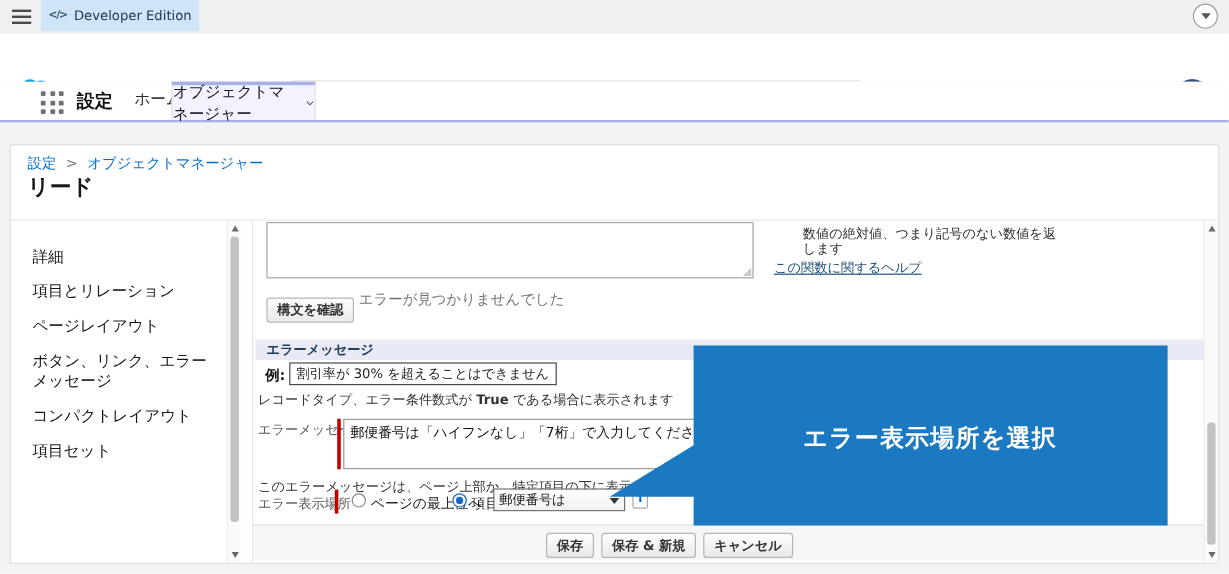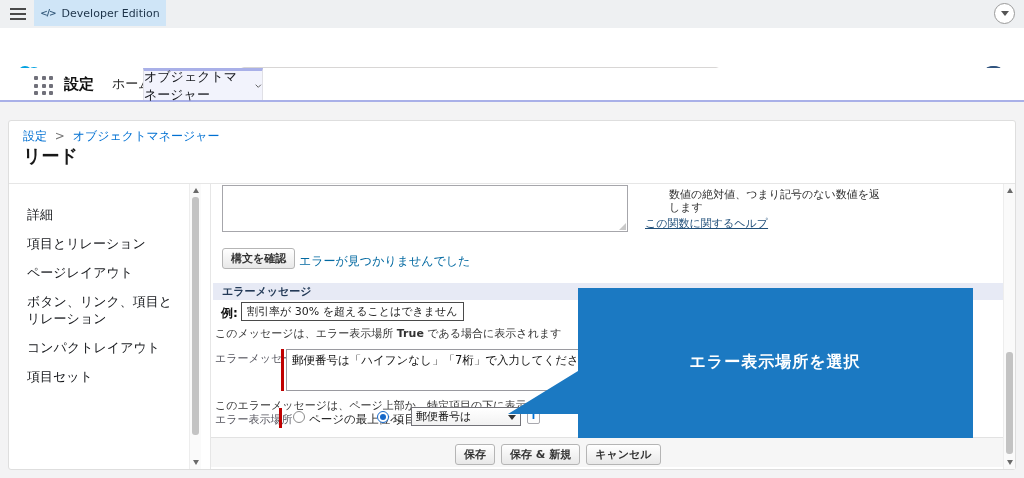--- a/index.html
+++ b/index.html
@@ -57,21 +57,21 @@
   .arr-dn { bottom:4px; border-top:5px solid #6a6a6a; }
   .sbar .thumb { position:absolute; left:2px; width:7px; background:#c3c3c3; border-radius:3px; }
 
   
   .formula-area { left:222px; top:185px; width:406px; height:47px; border:1px solid #a6a6ab; background:#fff; }
   .resize-notch { position:absolute; right:1px; bottom:1px; width:0; height:0; border-left:7px solid transparent; border-bottom:7px solid #c9c9c9; }
   .help-text { left:669px; top:188px; width:222px; font-size:11px; color:#2c2c2c; line-height:13px; }
   .help-link { left:645px; top:216px; font-size:11px; color:#1f4e79; text-decoration:underline; cursor:pointer; }
   .classic-btn { background:linear-gradient(#ffffff,#e8e8e8); border:1px solid #b5b5b5; border-radius:3px; font-size:11px; font-weight:bold; color:#333; padding:2px 8px; font-family:inherit; cursor:pointer; }
   .syntax-btn { left:222px; top:248px; }
-  .syntax-msg { left:299px; top:253px; font-size:12px; color:#0369a1; }
+  .syntax-msg { left:299px; top:241px; font-size:12px; color:#737373; }
   .section-bar { left:213px; top:283px; width:791px; height:17px; background:#e7eaf5; line-height:17px; padding-left:9px; font-size:11px; font-weight:bold; color:#233a57; }
   .example-label { left:221px; top:305px; font-size:12px; font-weight:bold; color:#111; }
   .example-box { left:241px; top:302px; border:1px solid #4a4a4a; background:#fff; padding:1px 5px; font-size:11px; color:#222; }
   .hint { font-size:11px; color:#333; }
   .hint b { font-weight:bold; }
   .hint1 { left:215px; top:326px; }
   .hint2 { left:215px; top:398px; }
   .fld-label { font-size:11px; color:#55555e; }
   .errmsg-label { left:215px; top:351px; }
   .redbar { background:#c00000; width:3px; }
@@ -86,21 +86,21 @@
   .radio-lbl { font-size:11.5px; color:#222; }
   .rlbl1 { left:309px; top:412px; }
   .rlbl2 { left:393px; top:412px; }
   .fld-select { left:411px; top:407px; width:110px; height:19px; border:1px solid #737379; background:linear-gradient(#fff,#f2f2f2); font-size:11px; color:#111; line-height:17px; padding-left:4px; cursor:pointer; }
   .fld-select .tri-down { position:absolute; right:4px; top:7px; border-left-width:4px; border-right-width:4px; border-top-width:5px; border-top-color:#333; }
   .info-icon { left:527px; top:408px; width:13px; height:16px; border:1px solid #a8a8ae; border-radius:2px; background:#fdfdfd; font-size:10px; font-weight:bold; color:#0070d2; text-align:center; line-height:14px; cursor:pointer; }
   .bottom-bar { left:211px; top:437px; width:793px; height:30px; background:#f6f6f6; border-top:1px solid #e2e2e2; }
   .btn-row { left:455px; top:444px; display:flex; gap:6px; }
 
   
-  .callout-text { left:595px; top:352px; width:360px; text-align:center; font-size:16px; font-weight:700; color:#fff; z-index:6; letter-spacing:1px; }
+  .callout-text { left:595px; top:352px; width:360px; text-align:center; font-size:20px; font-weight:700; color:#fff; z-index:6; letter-spacing:1px; }
   .callout-svg { left:500px; top:280px; z-index:5; }
 </style>
 </head>
 <body>
 
 <div class="abs browser-bar">
   <div class="abs hamburger">
       <span></span>
       <span></span>
       <span></span>
@@ -205,21 +205,21 @@
   <a>オブジェクトマネージャー</a>
 </div>
 <div class="abs page-title">リード</div>
 <div class="abs hdivider"></div>
 <div class="abs vdivider"></div>
 
 <div class="abs sidebar-list">
   <div class="sidebar-item">詳細</div>
   <div class="sidebar-item">項目とリレーション</div>
   <div class="sidebar-item">ページレイアウト</div>
-  <div class="sidebar-item">ボタン、リンク、項目とリレーション</div>
+  <div class="sidebar-item">ボタン、リンク、エラーメッセージ</div>
   <div class="sidebar-item">コンパクトレイアウト</div>
   <div class="sidebar-item">項目セット</div>
 </div>
 
 <div class="abs sbar" style="left:189px;top:184px;height:285px;">
   <div class="arr arr-up"></div>
   <div class="arr arr-dn"></div>
   <div class="thumb" style="top:13px;height:238px;"></div>
 </div>
 
@@ -227,21 +227,21 @@
     <div class="resize-notch"></div>
   </div>
 <div class="abs help-text">数値の絶対値、つまり記号のない数値を返します</div>
 <div class="abs help-link">この関数に関するヘルプ</div>
 <button class="abs classic-btn syntax-btn">構文を確認</button>
 <div class="abs syntax-msg">エラーが見つかりませんでした</div>
 
 <div class="abs section-bar">エラーメッセージ</div>
 <div class="abs example-label">例:</div>
 <div class="abs example-box">割引率が 30% を超えることはできません</div>
-<div class="abs hint hint1"><span>このメッセージは、エラー表示場所 </span><b>True</b><span> である場合に表示されます</span></div>
+<div class="abs hint hint1"><span>レコードタイプ、エラー条件数式が </span><b>True</b><span> である場合に表示されます</span></div>
 
 <div class="abs fld-label errmsg-label">エラーメッセージ</div>
 <div class="abs redbar redbar1"></div>
 <div class="abs errmsg-field">郵便番号は「ハイフンなし」「7桁」で入力してください。</div>
 
 <div class="abs hint hint2">このエラーメッセージは、ページ上部か、特定項目の下に表示されます</div>
 <div class="abs fld-label loc-label">エラー表示場所</div>
 <div class="abs redbar redbar2"></div>
 <div class="abs radio radio1"></div>
 <div class="abs radio-lbl rlbl1">ページの最上位へ</div>

